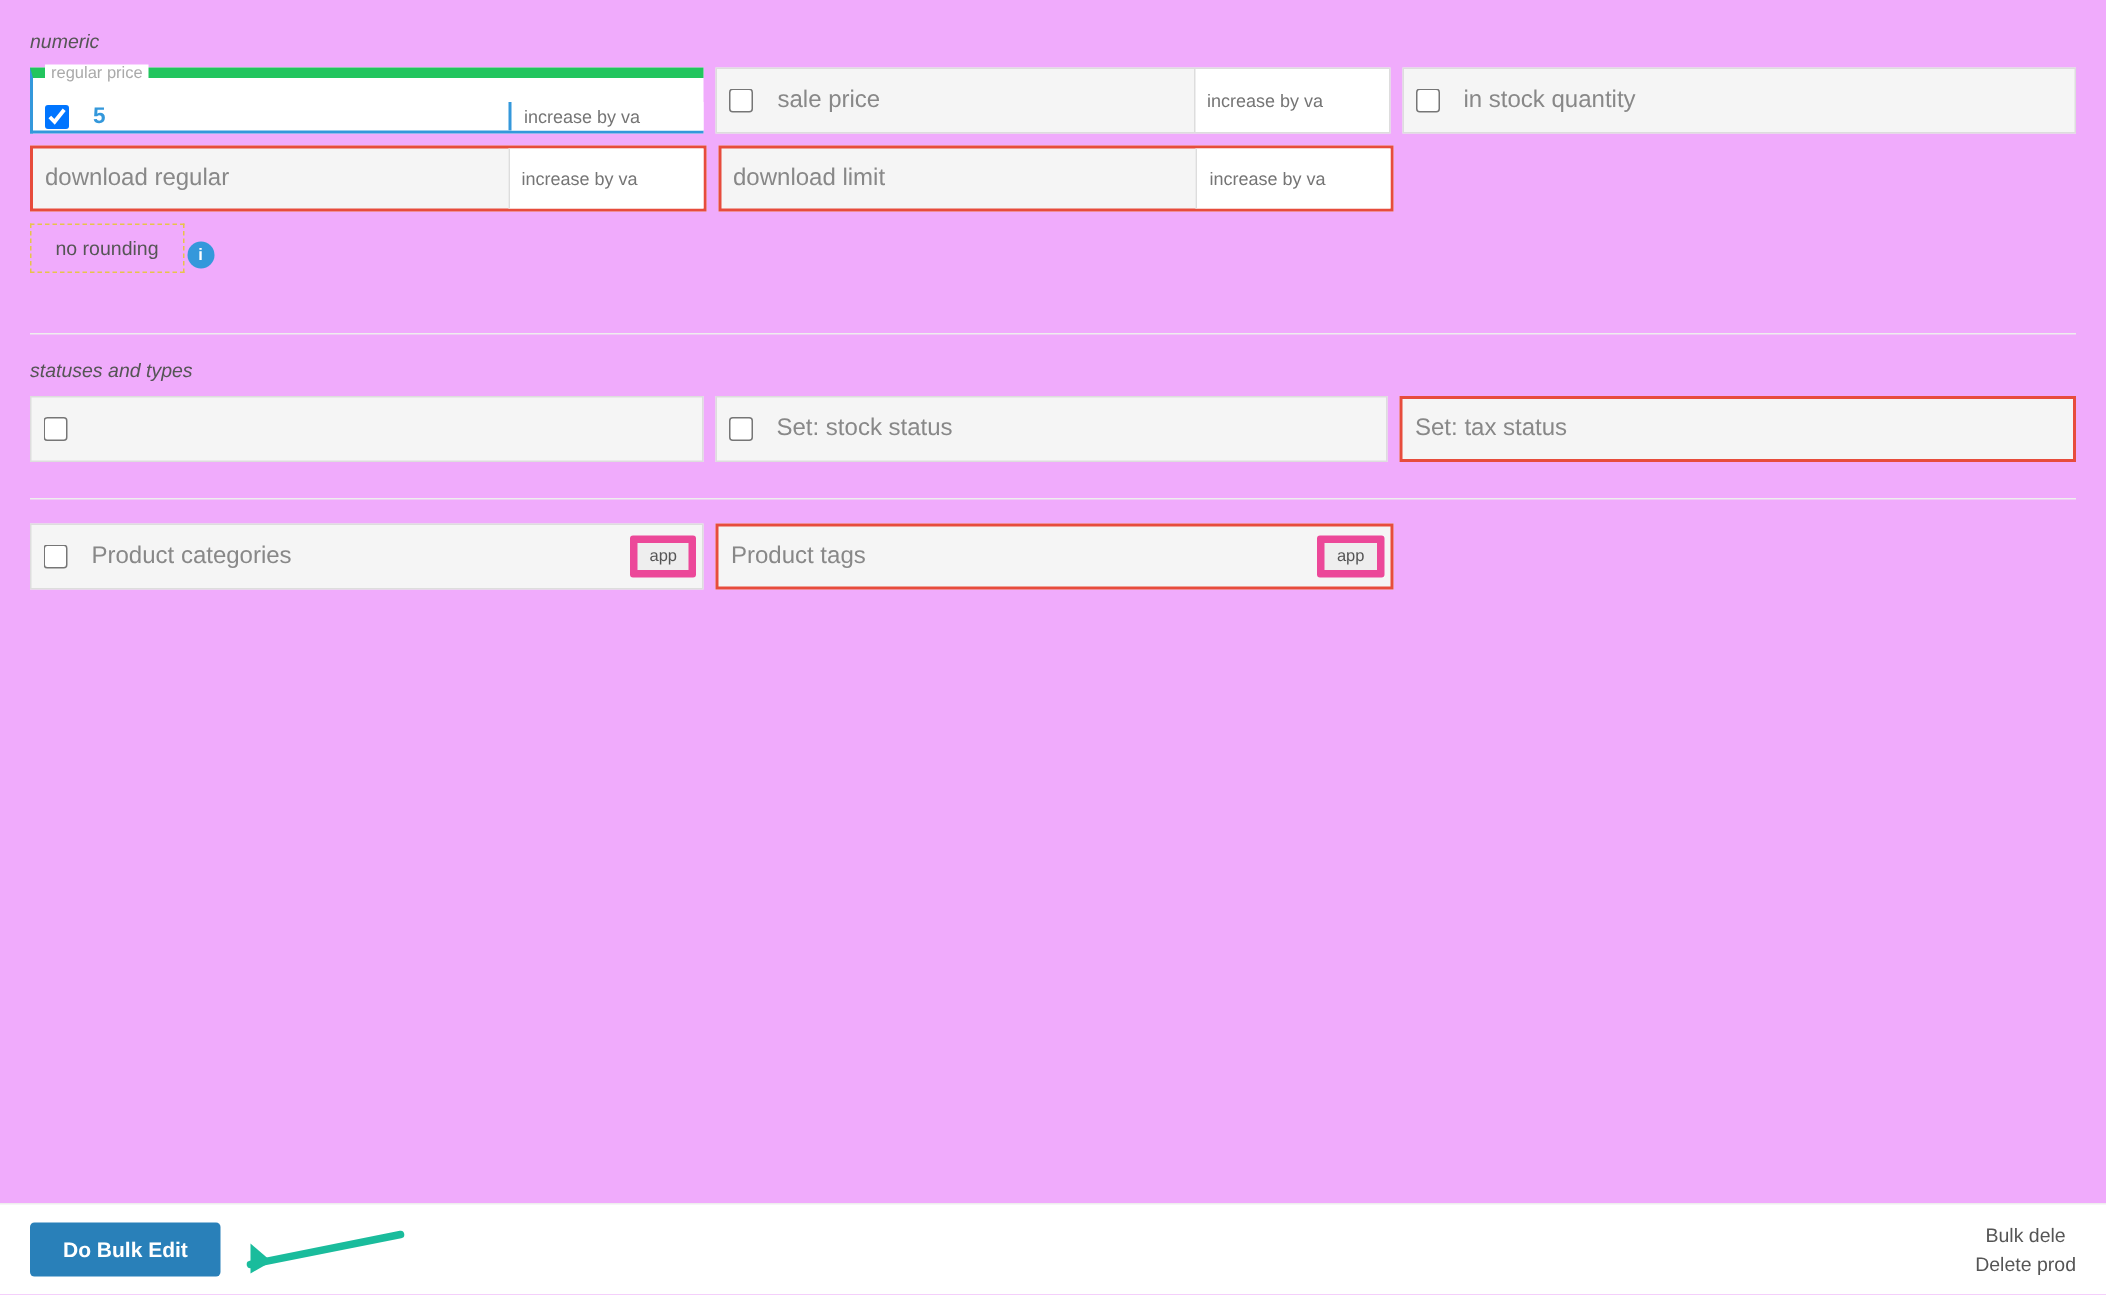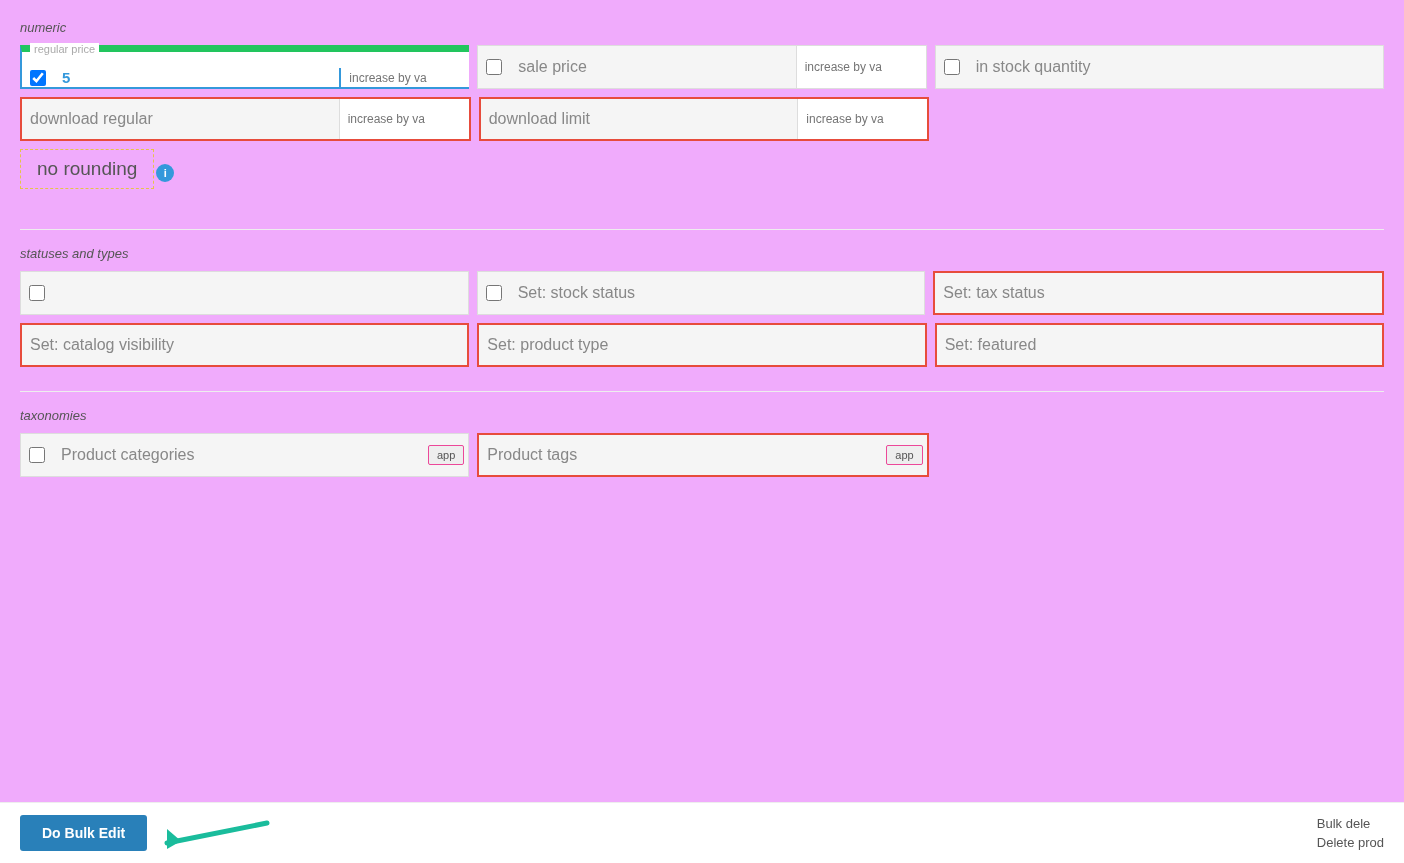--- a/index.html
+++ b/index.html
@@ -102,21 +102,21 @@
       flex-shrink: 0;
     }
     .numeric-section {
       margin-bottom: 12px;
     }
     .no-rounding-box {
       border: 1px dashed #e6c44a;
       padding: 8px 16px;
       display: inline-block;
       color: #555;
-      font-size: 19px;
+      font-size: 13px;
       margin-bottom: 8px;
       position: relative;
     }
     .info-icon-wrap {
       position: absolute;
       right: -20px;
       top: 50%;
       transform: translateY(-50%);
     }
     .info-icon {
@@ -170,30 +170,30 @@
       align-items: center;
     }
     .green-arrow {
       display: inline-block;
       margin-left: 10px;
     }
     .bulk-right {
       display: flex;
       flex-direction: column;
       gap: 4px;
-      align-items: flex-start;
+      align-items: center;
     }
     .bulk-delete-link {
       color: #555;
       font-size: 13px;
       cursor: pointer;
     }
     
     .app-btn {
-      border: 1px solid #ec4899;
+      border: 5px solid #ec4899;
       background: #eee;
       color: #555;
       font-size: 11px;
       padding: 3px 8px;
       cursor: pointer;
       margin-right: 4px;
       border-radius: 2px;
     }
     .main-content {
       padding-bottom: 80px;
@@ -283,39 +283,25 @@
             <input type="checkbox" style="">
           </div>
           <span class="field-label">Set: stock status</span>
         </div>
         <div class="spacer"></div>
         <div class="field-group red-border">
           <span class="field-label">Set: tax status</span>
         </div>
       </div>
 
-      <div class="row">
-        <div class="field-group red-border">
-          <span class="field-label">Set: catalog visibility</span>
-        </div>
-        <div class="spacer"></div>
-        <div class="field-group red-border">
-          <span class="field-label">Set: product type</span>
-        </div>
-        <div class="spacer"></div>
-        <div class="field-group red-border">
-          <span class="field-label">Set: featured</span>
-        </div>
-      </div>
     </div>
 
     <hr class="divider">
 
     <div class="section">
-      <div class="section-label">taxonomies</div>
 
       <div class="row">
         <div class="field-group">
           <div class="checkbox-area">
             <input type="checkbox" style="">
           </div>
           <span class="field-label">Product categories</span>
           <button class="app-btn">app</button>
         </div>
         <div class="spacer"></div>

